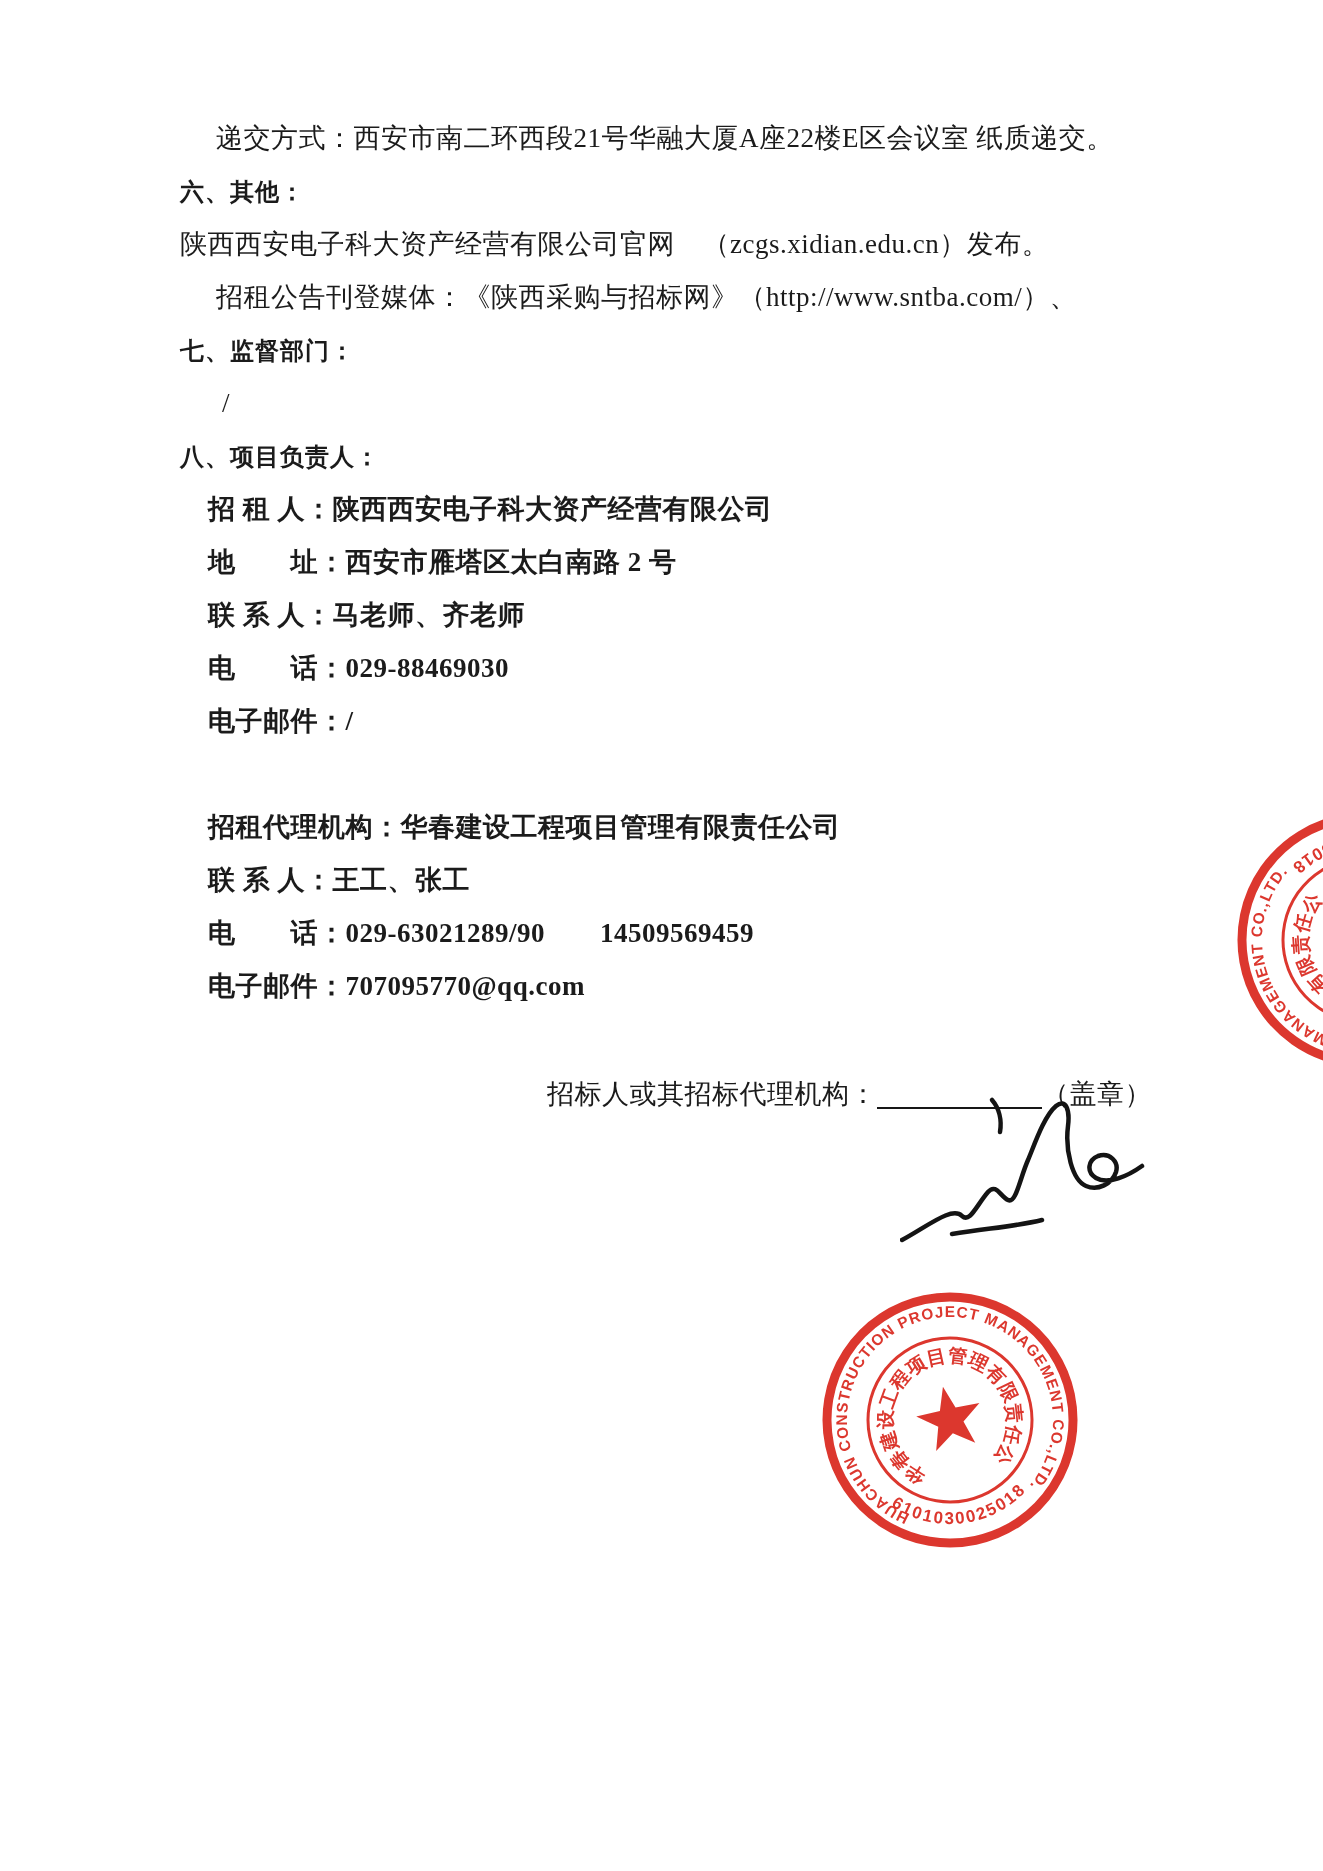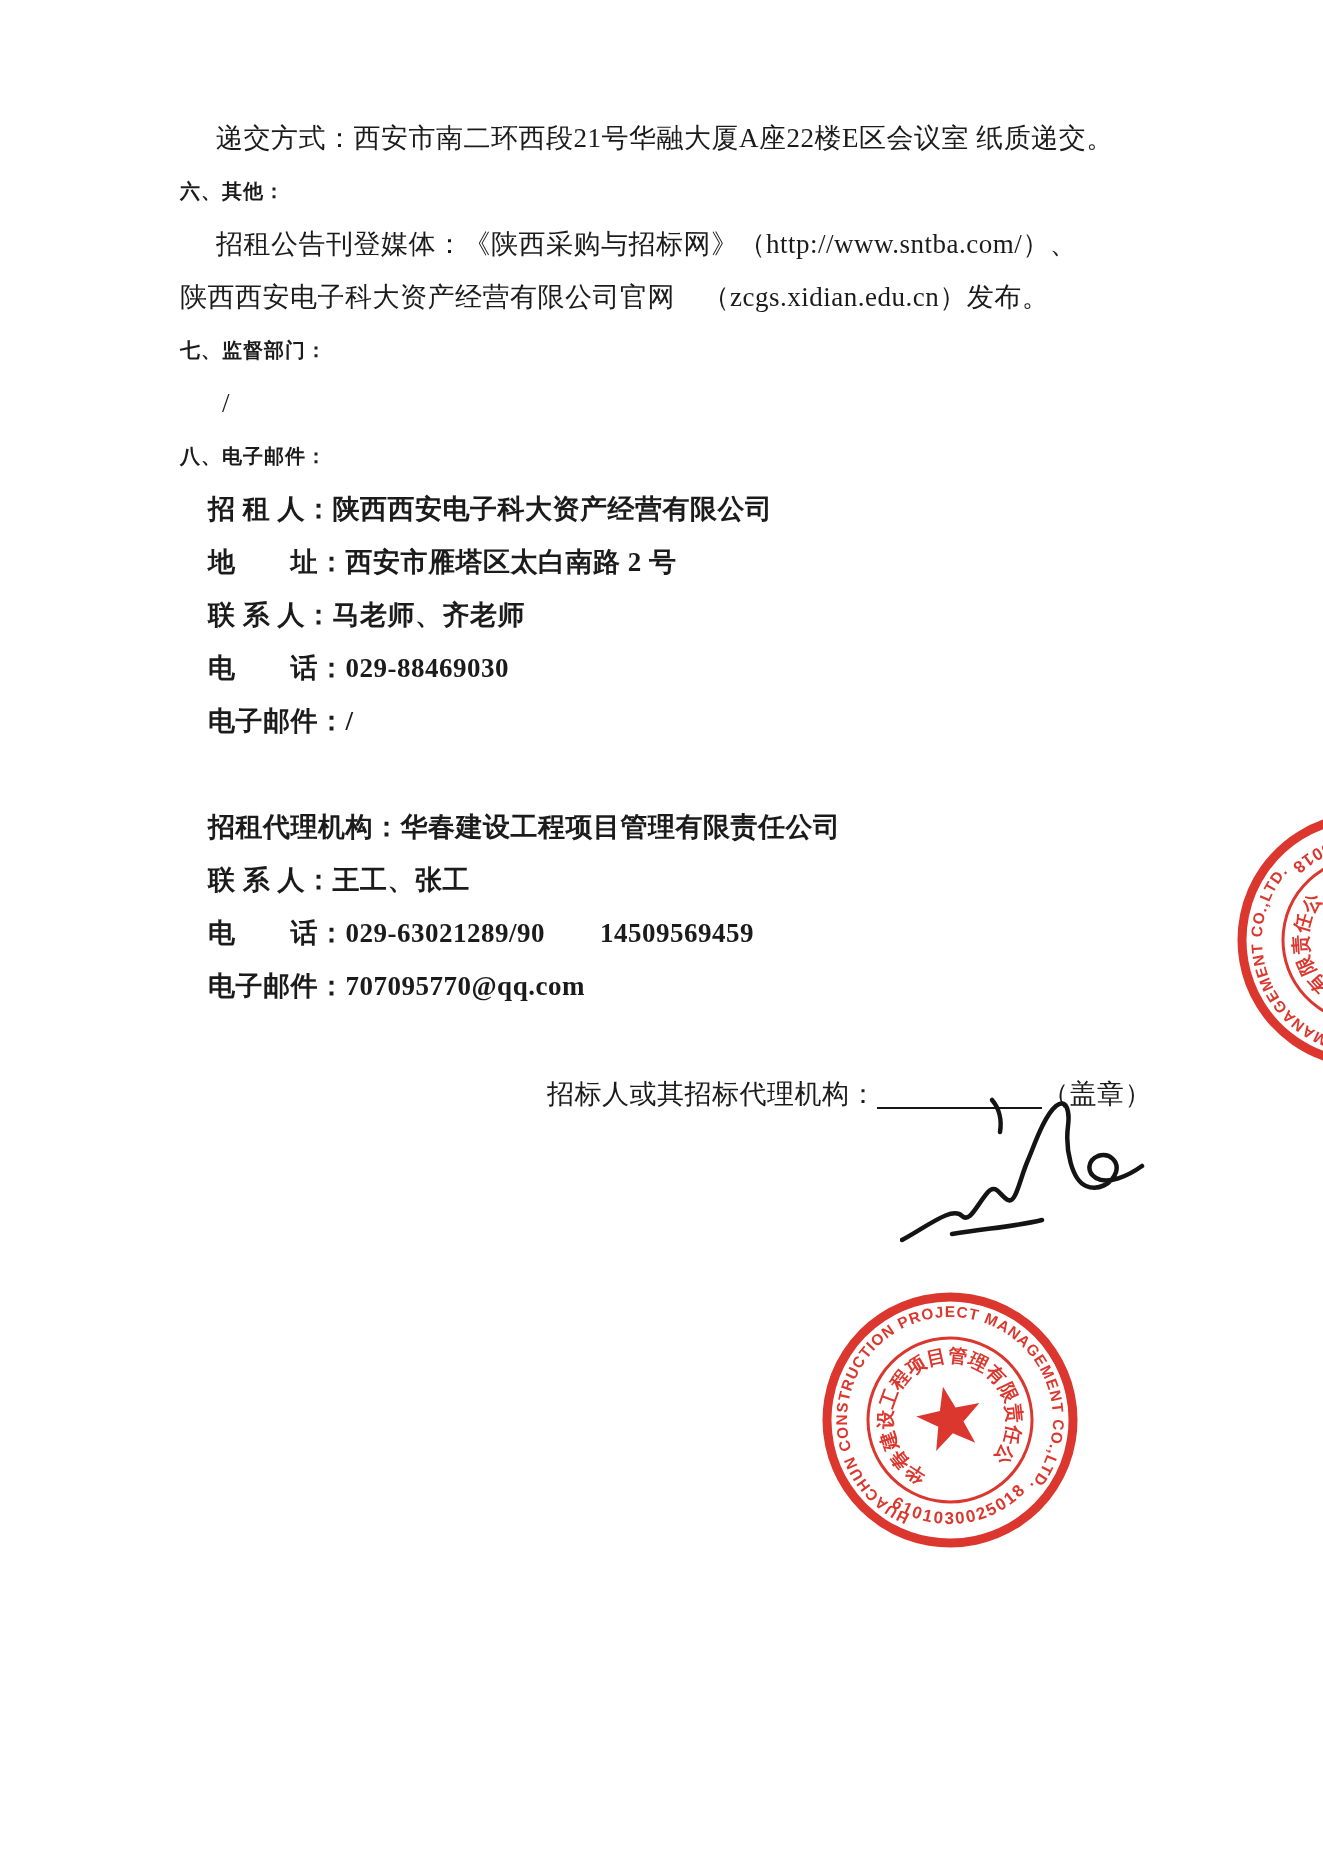--- a/index.html
+++ b/index.html
@@ -6,21 +6,21 @@
   body{
     width:1323px;height:1871px;position:relative;overflow:hidden;
     background:#ffffff;color:#1b1b1b;
     font-family:"Liberation Serif","DejaVu Serif",serif;
     font-size:27px;line-height:53px;letter-spacing:0.5px;
   }
   .content{padding:112px 130px 0 180px;position:relative;z-index:1;}
   .para{margin:0;}
   .indent{text-indent:36px;}
   h3.sec{
-    margin:0;font-size:20px;line-height:53px;font-weight:700;
+    margin:0;font-size:24px;line-height:53px;font-weight:700;
     font-family:"Liberation Sans","DejaVu Sans",sans-serif;letter-spacing:1px;
   }
   .slash{padding-left:42px;}
   .row{margin:0;padding-left:28px;white-space:pre;font-weight:bold;}
   .row .lbl{display:inline;}
   .spacer{height:53px;}
   .sig1{margin:128px 0 0 107px;white-space:nowrap;}
   .sig2{margin:55px 0 0 367px;white-space:nowrap;}
   .uline{display:inline-block;border-bottom:2px solid #161616;height:30px;vertical-align:-6px;}
   .uline.u1{width:110px;}
@@ -31,27 +31,27 @@
   .seal-edge{left:1233px;top:808px;transform:rotate(170deg);}
   .seal svg{width:100%;height:100%;display:block;}
 </style>
 </head>
 <body>
 
 <div class="content">
   <p class="para indent">递交方式：西安市南二环西段21号华融大厦A座22楼E区会议室 纸质递交。</p>
 
   <h3 class="sec">六、其他：</h3>
+  <p class="para">陕西西安电子科大资产经营有限公司官网　（zcgs.xidian.edu.cn）发布。</p>
   <p class="para indent">招租公告刊登媒体：《陕西采购与招标网》（http://www.sntba.com/）、</p>
-  <p class="para">陕西西安电子科大资产经营有限公司官网　（zcgs.xidian.edu.cn）发布。</p>
 
   <h3 class="sec">七、监督部门：</h3>
   <p class="para slash">/</p>
 
-  <h3 class="sec">八、电子邮件：</h3>
+  <h3 class="sec">八、项目负责人：</h3>
 
   <p class="row"><span class="lbl">招 租 人：</span><span>陕西西安电子科大资产经营有限公司</span></p>
   <p class="row"><span class="lbl">地　　址：</span><span>西安市雁塔区太白南路 2 号</span></p>
   <p class="row"><span class="lbl">联 系 人：</span><span>马老师、齐老师</span></p>
   <p class="row"><span class="lbl">电　　话：</span><span>029-88469030</span></p>
   <p class="row"><span class="lbl">电子邮件：</span><span>/</span></p>
 
   <div class="spacer"></div>
 
   <p class="row"><span class="lbl">招租代理机构：</span><span>华春建设工程项目管理有限责任公司</span></p>

